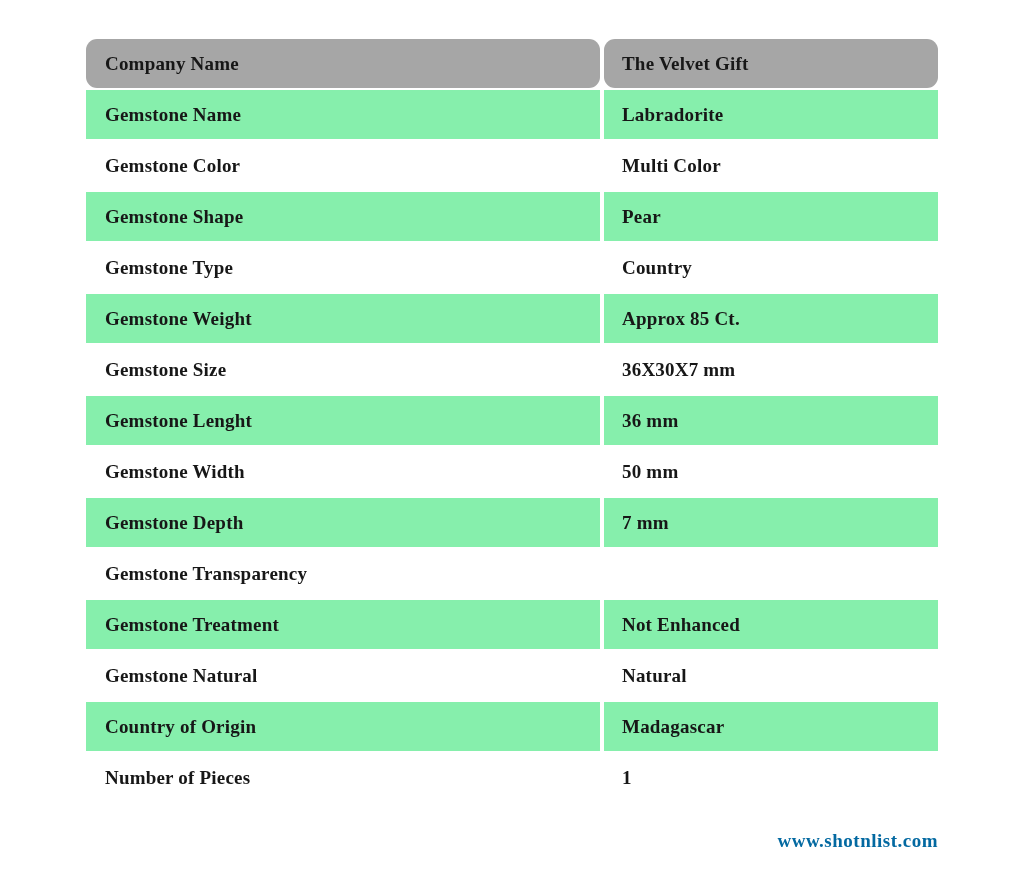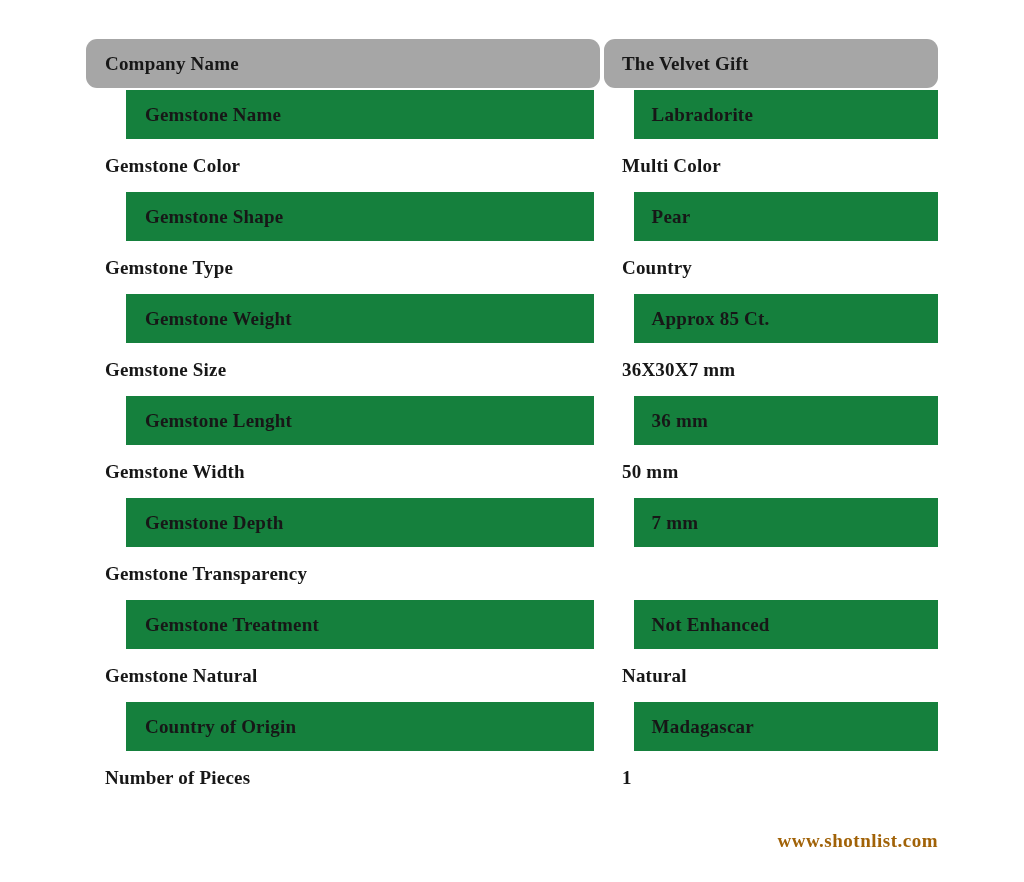--- a/index.html
+++ b/index.html
@@ -39,31 +39,31 @@
   .cell.label {
     width: 514px;
     padding-left: 19px;
   }
   .cell.value {
     width: 334px;
     margin-left: 4px;
     padding-left: 18px;
   }
   .spec-row.header .cell { background: #a6a6a6; border-radius: 11px; }
-  .spec-row.stripe .cell { background: #15803d; margin-left: 40px; }
+  .spec-row.stripe .cell { background: #86efac; }
   .spec-row.plain  .cell { background: #ffffff; }
   .watermark {
     position: absolute;
     left: 86px;
     top: 830px;
     width: 852px;
     text-align: right;
     font-weight: bold;
     font-size: 19px;
-    color: #a16207;
+    color: #0369a1;
     letter-spacing: 0.5px;
   }
 </style>
 </head>
 <body>
 
 <div class="page">
 
   <div class="spec-table">
 

